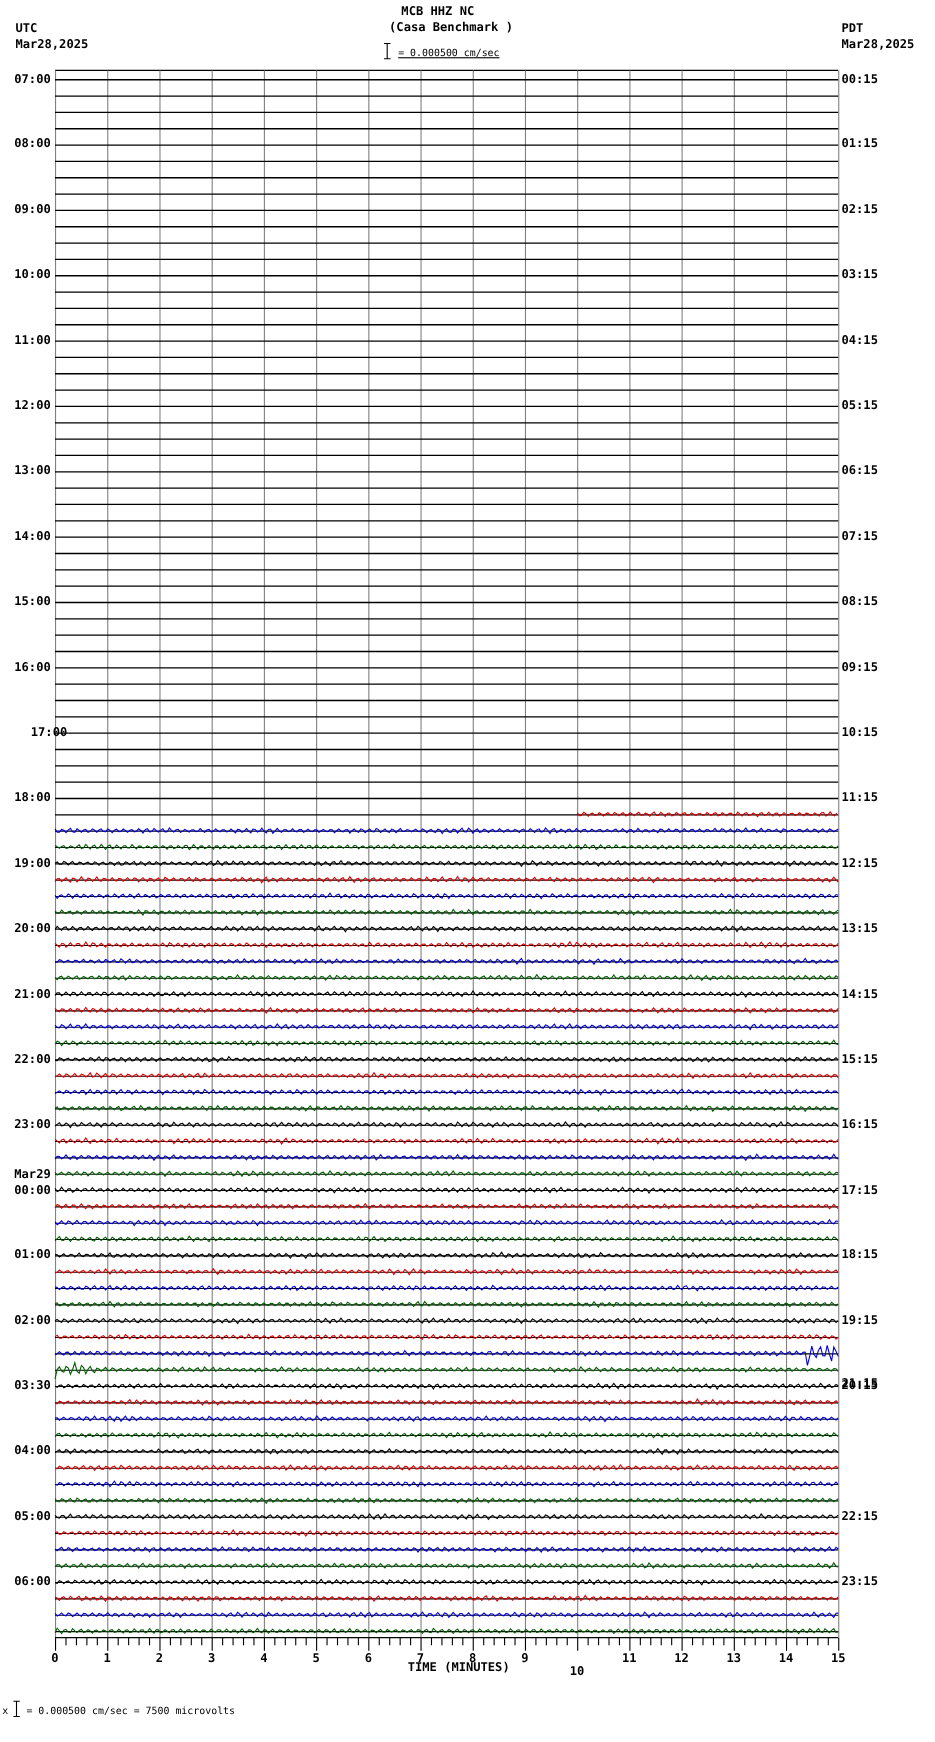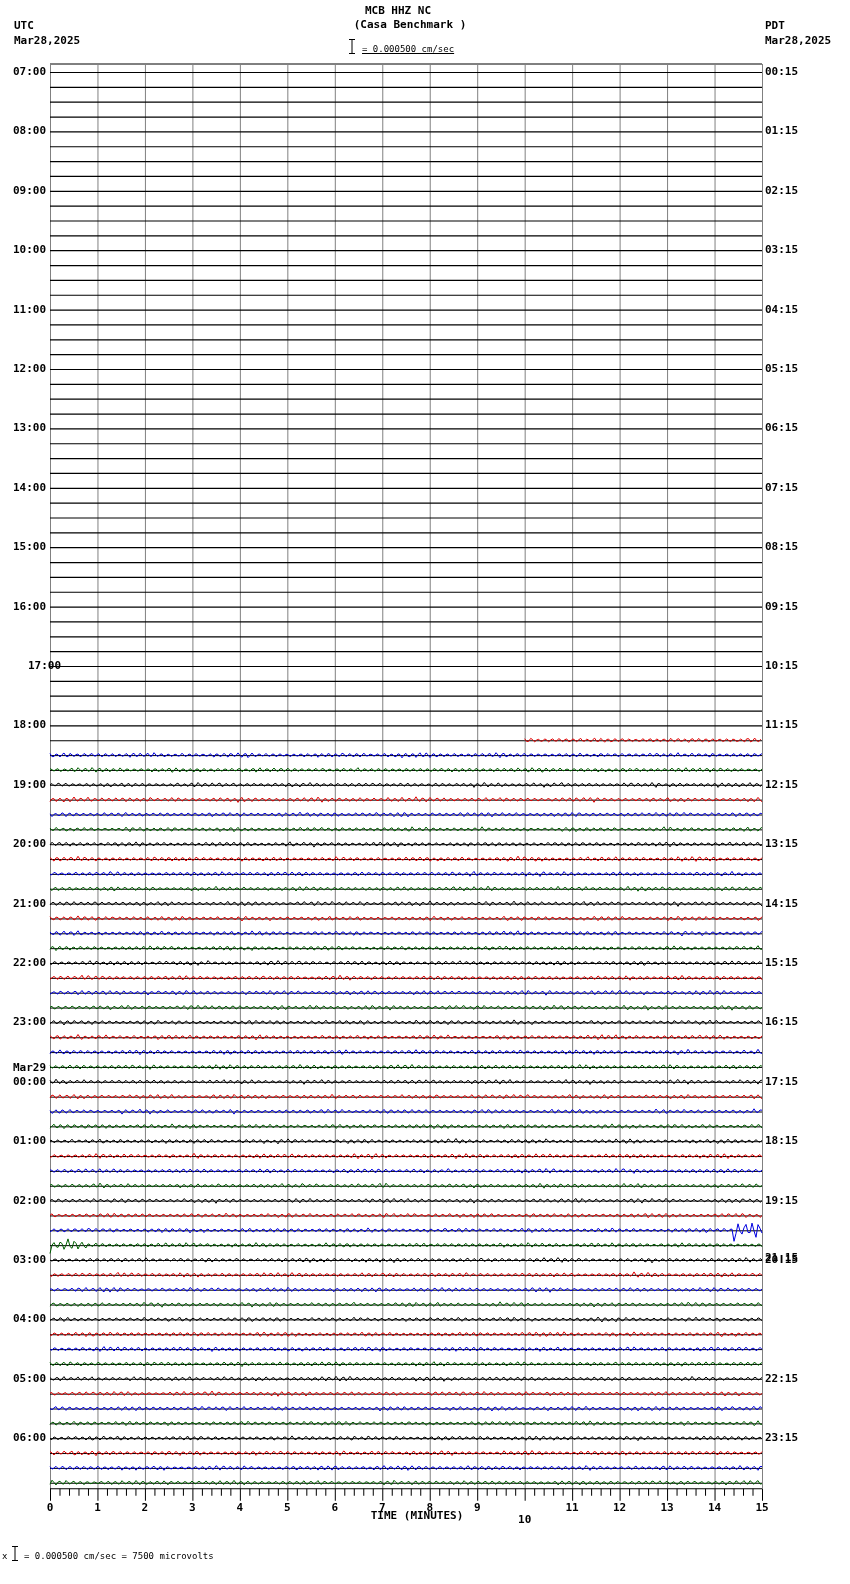--- a/index.html
+++ b/index.html
@@ -287,21 +287,21 @@
     <div class="lbl" style="left: 13px; top: 719.4px;">18:00</div>
     <div class="lbl" style="left: 13px; top: 778.8px;">19:00</div>
     <div class="lbl" style="left: 13px; top: 838.2px;">20:00</div>
     <div class="lbl" style="left: 13px; top: 897.6px;">21:00</div>
     <div class="lbl" style="left: 13px; top: 957px;">22:00</div>
     <div class="lbl" style="left: 13px; top: 1016.4px;">23:00</div>
     <div class="lbl" style="left: 13px; top: 1075.8px;">00:00</div>
     <div class="lbl" style="left: 13px; top: 1061.8px;">Mar29</div>
     <div class="lbl" style="left: 13px; top: 1135.2px;">01:00</div>
     <div class="lbl" style="left: 13px; top: 1194.6px;">02:00</div>
-    <div class="lbl" style="left: 13px; top: 1254px;">03:00</div>
+    <div class="lbl" style="left: 13px; top: 1254px;">03:30</div>
     <div class="lbl" style="left: 13px; top: 1313.4px;">04:00</div>
     <div class="lbl" style="left: 13px; top: 1372.8px;">05:00</div>
     <div class="lbl" style="left: 13px; top: 1432.2px;">06:00</div>
     <div class="lbl" style="left: 765px; top: 66px;">00:15</div>
     <div class="lbl" style="left: 765px; top: 125.4px;">01:15</div>
     <div class="lbl" style="left: 765px; top: 184.8px;">02:15</div>
     <div class="lbl" style="left: 765px; top: 244.2px;">03:15</div>
     <div class="lbl" style="left: 765px; top: 303.6px;">04:15</div>
     <div class="lbl" style="left: 765px; top: 363px;">05:15</div>
     <div class="lbl" style="left: 765px; top: 422.4px;">06:15</div>

